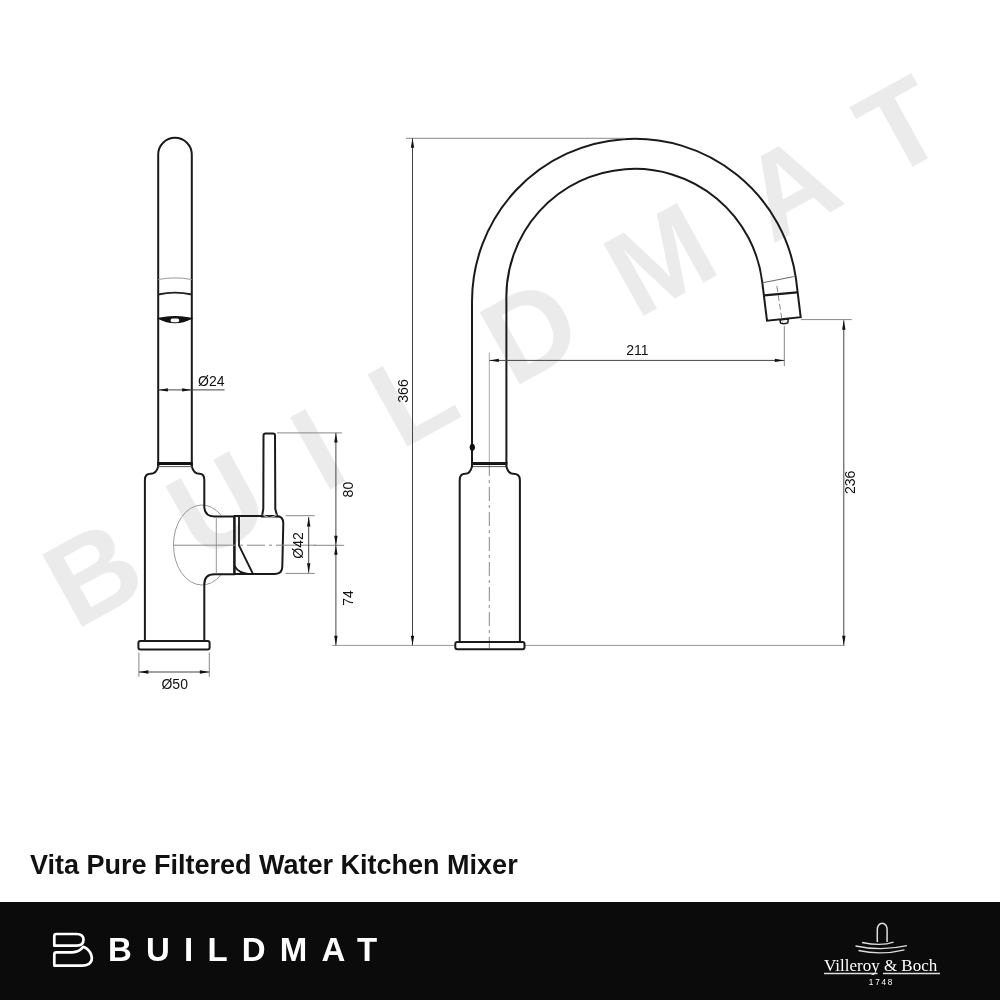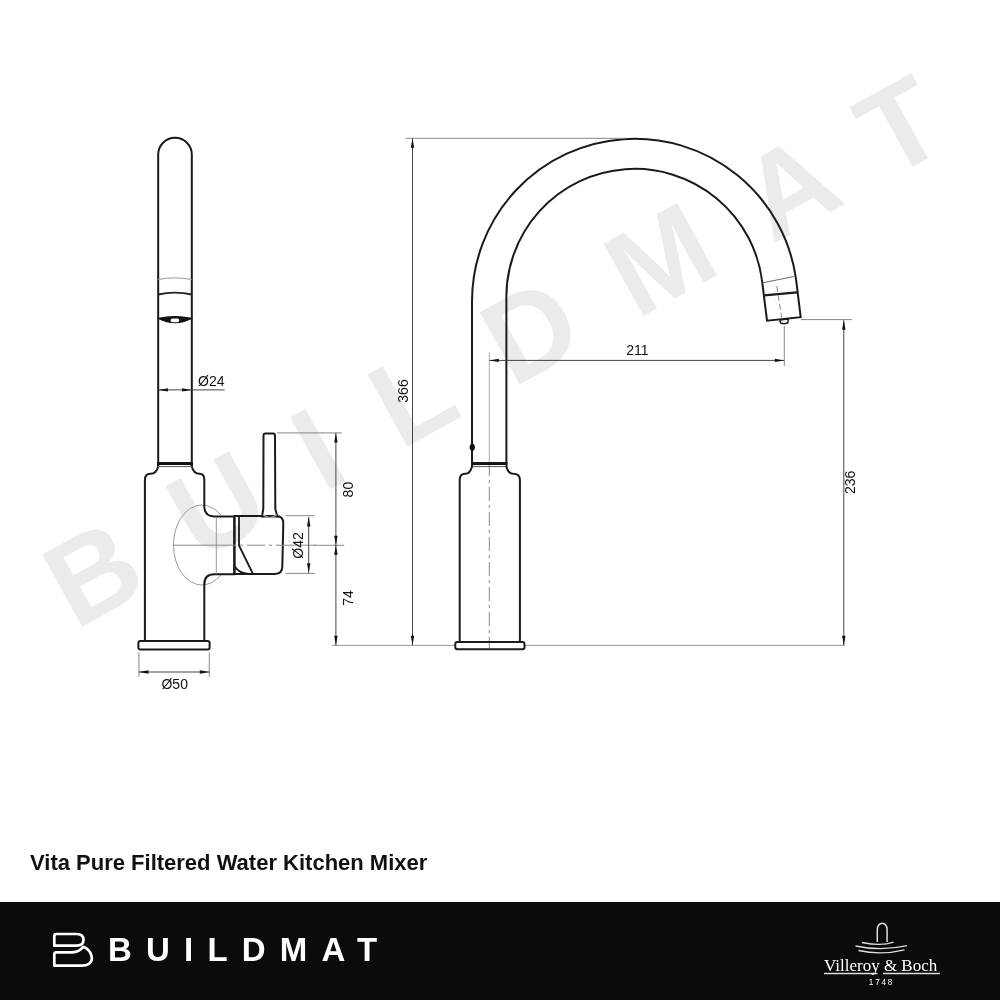--- a/index.html
+++ b/index.html
@@ -1,21 +1,21 @@
 <!DOCTYPE html>
 <html><head>
 <meta charset="utf-8">
 <style>
   html,body{margin:0;padding:0;}
   body{width:1000px;height:1000px;position:relative;background:#fff;overflow:hidden;
        font-family:"Liberation Sans", sans-serif;}
   .wm{position:absolute;left:54.7px;top:534px;font-size:120px;font-weight:bold;
       letter-spacing:55px;color:#ebebeb;white-space:nowrap;
       transform:rotate(-29deg);transform-origin:0 50%;line-height:120px;}
-  .title{position:absolute;left:30px;top:849.5px;font-size:22px;font-weight:bold;color:#111;}
+  .title{position:absolute;left:30px;top:849.5px;font-size:27px;font-weight:bold;color:#111;}
   .bar{position:absolute;left:0;top:902px;width:1000px;height:98px;background:#0b0b0b;}
   .bmtext{position:absolute;left:108px;top:936px;font-size:33px;font-weight:bold;
           color:#fff;letter-spacing:14.2px;line-height:28px;}
 </style>
 </head>
 <body>
 
 <div class="wm">BUILDMAT</div>
 
 <svg width="1000" height="1000" viewBox="0 0 1000 1000" style="position:absolute;left:0;top:0">

